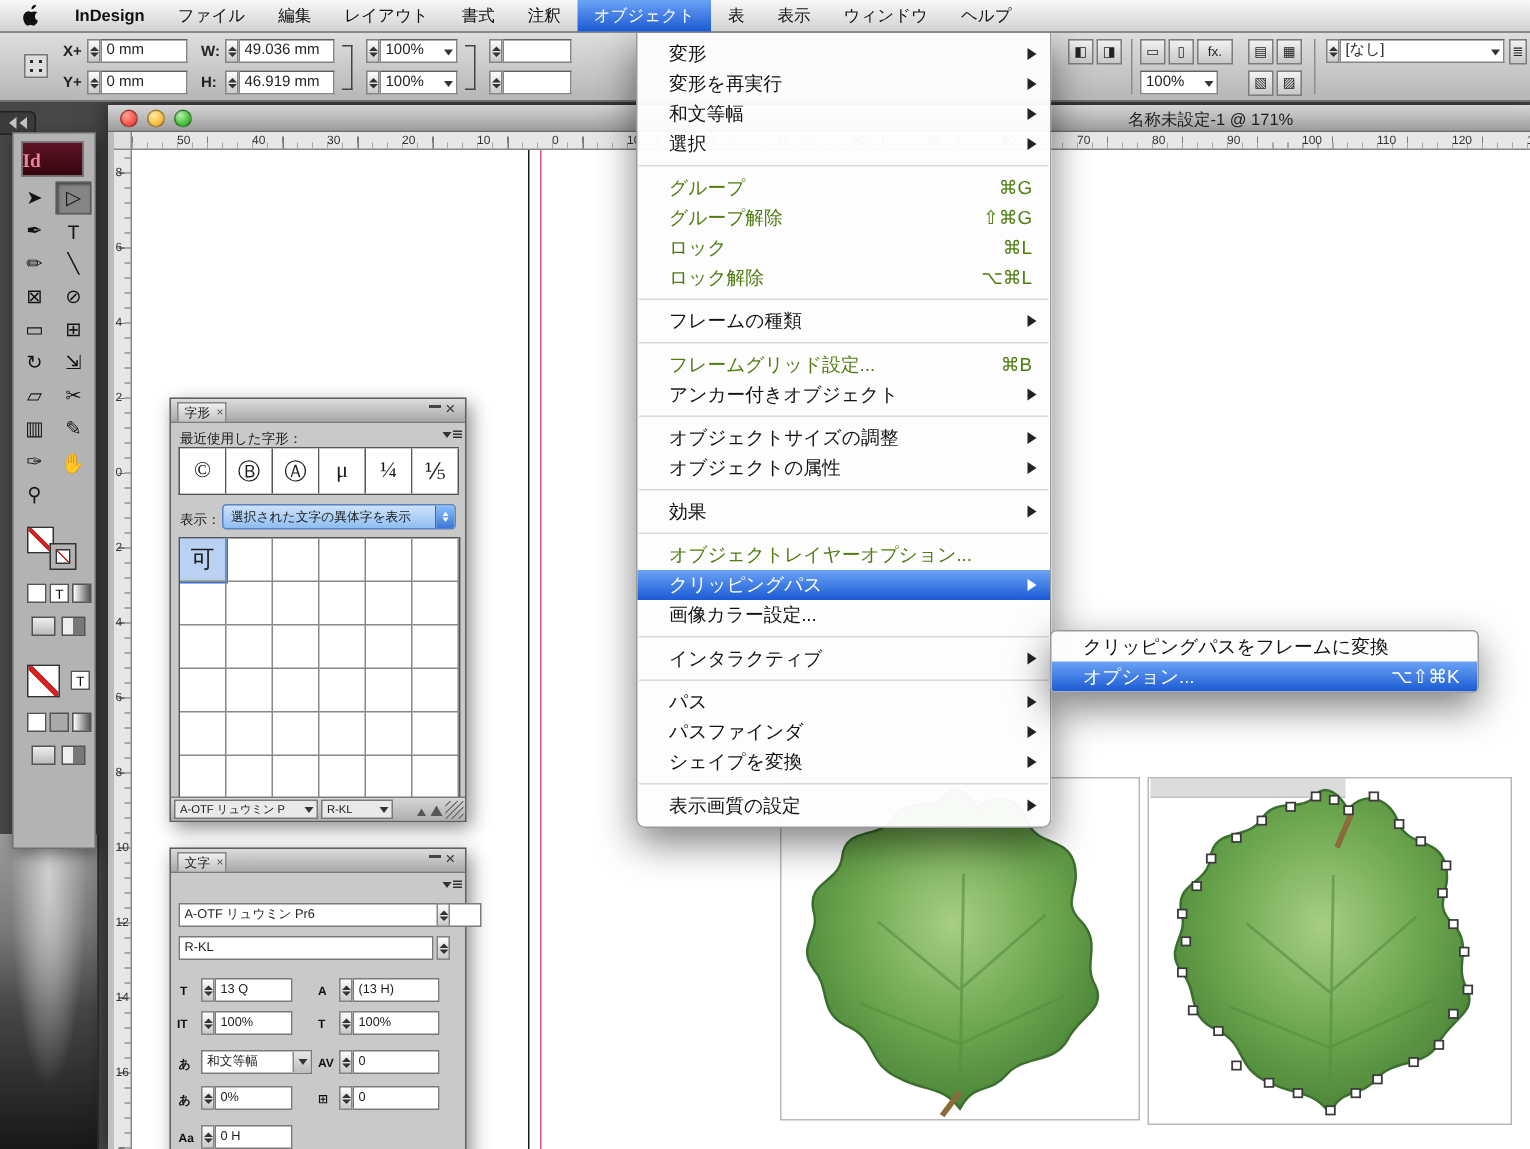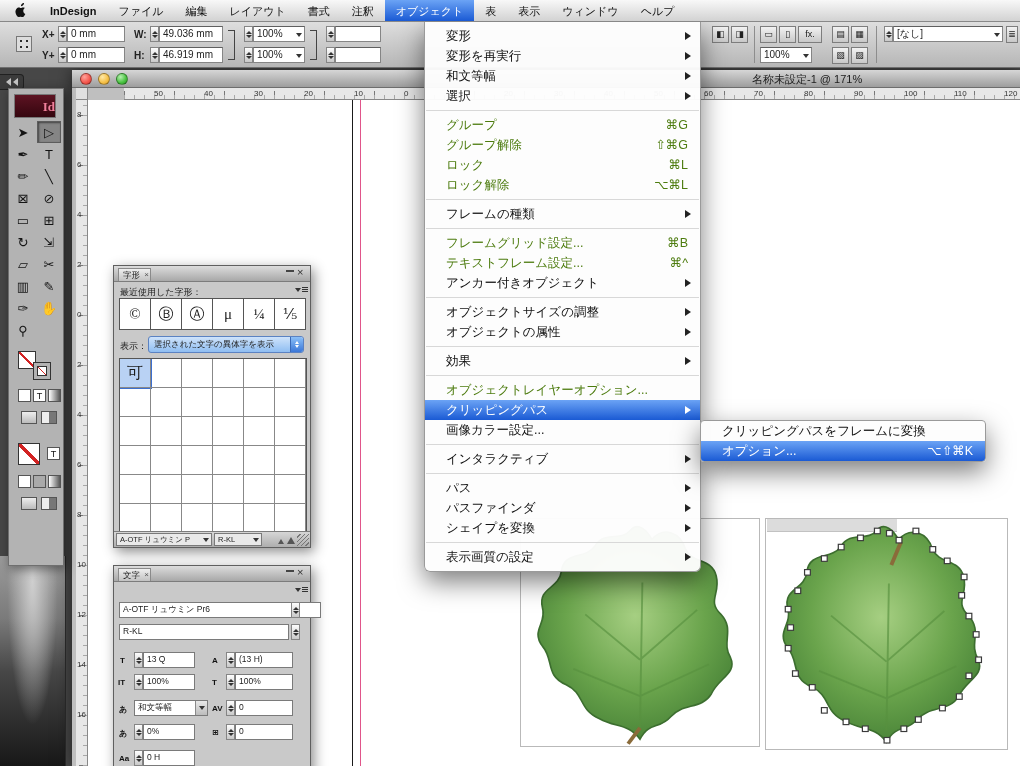--- a/index.html
+++ b/index.html
@@ -30,21 +30,21 @@
 
   
   #photo{position:absolute;left:0;top:556px;width:66px;height:210px;z-index:5;background:
     radial-gradient(ellipse at 50% 12%, #cfcfcf 0%, rgba(0,0,0,0) 55%),
     linear-gradient(180deg,#9b9b9b 0%,#7a7a7a 30%,#474747 55%,#181818 100%);border-right:1px solid #2c2c2c;}
   #dock-tab{position:absolute;left:0;top:74px;width:24px;height:16px;background:#3b3b3b;border:1px solid #202020;border-left:none;border-radius:0 4px 4px 0;z-index:40;display:flex;align-items:center;justify-content:center;gap:2px;}
   #dock-tab i{display:block;width:0;height:0;border-top:4px solid transparent;border-bottom:4px solid transparent;border-right:5px solid #c4c4c4;}
 
   
   #tools{position:absolute;left:8px;top:88px;width:56px;min-height:478px;background:#b3b3b3;border:1px solid #6f6f6f;box-shadow:2px 3px 10px rgba(0,0,0,.45);z-index:40;padding-bottom:6px;}
-  #tools-logo{margin:5px 7px 3px 5px;height:24px;background:linear-gradient(#5d1322,#35060f);color:#ef7f9a;font-weight:bold;font-size:13px;text-align:right;line-height:23px;border:1px solid #777;font-family:"Liberation Serif","DejaVu Serif",serif;}
+  #tools-logo{margin:5px 7px 3px 5px;height:24px;background:linear-gradient(#5d1322,#35060f);color:#ef7f9a;font-weight:bold;font-size:13px;text-align:left;line-height:23px;border:1px solid #777;font-family:"Liberation Serif","DejaVu Serif",serif;}
   #tool-grid{display:grid;grid-template-columns:24px 24px;justify-content:center;column-gap:2px;}
   .tool{height:22px;display:flex;align-items:center;justify-content:center;font-size:13px;color:#141414;}
   .tool.selected{background:#858585;box-shadow:inset 1px 1px 2px rgba(0,0,0,.5);border:1px solid #5c5c5c;}
   #swatch-area{position:relative;height:92px;margin-top:8px;}
   .sw{position:absolute;width:18px;height:18px;background:#fff;border:1px solid #333;}
   .none-line{background-image:linear-gradient(45deg,transparent 44%,#d22222 44%,#d22222 56%,transparent 56%);}
   .sw.stroke{background:#b3b3b3;}
   .sw.stroke::after{content:"";position:absolute;left:3px;top:3px;right:3px;bottom:3px;background:#fff;border:1px solid #333;background-image:linear-gradient(45deg,transparent 44%,#d22222 44%,#d22222 56%,transparent 56%);}
   .mini{position:absolute;width:13px;height:13px;border:1px solid #555;background:#fff;font-size:9px;line-height:12px;text-align:center;color:#111;}
   .mini.grad{background:linear-gradient(90deg,#fff,#555);}
@@ -56,21 +56,21 @@
   #doc-window{position:absolute;left:72px;top:70px;width:948px;height:696px;background:#bfbfbf;z-index:10;box-shadow:0 0 16px rgba(0,0,0,.55);}
   #titlebar{position:absolute;top:0;left:0;right:0;height:18px;background:linear-gradient(#d6d6d6,#9d9d9d);border-bottom:1px solid #6d6d6d;}
   .tl{position:absolute;top:3px;width:12px;height:12px;border-radius:50%;border:1px solid rgba(0,0,0,.35);}
   #tl-red{left:8px;background:radial-gradient(circle at 35% 30%,#ffa39b,#f4564c 60%,#c93a31);}
   #tl-yellow{left:26px;background:radial-gradient(circle at 35% 30%,#ffe9a8,#f5bf45 60%,#d29a28);}
   #tl-green{left:44px;background:radial-gradient(circle at 35% 30%,#b6f0b0,#47c13e 60%,#2d9427);}
   #win-title{position:absolute;left:680px;top:2px;font-size:11px;color:#1d1d1d;white-space:nowrap;}
   #ruler-corner{position:absolute;left:4px;top:18px;width:12px;height:12px;background:#e0e0e0;border-right:1px solid #888;border-bottom:1px solid #888;}
   #ruler-h{position:absolute;left:16px;top:18px;right:0;height:12px;background:#e7e7e7;border-bottom:1px solid #888;overflow:hidden;
     background-image:repeating-linear-gradient(90deg,#a8a8a8 0 1px,transparent 1px 10px),repeating-linear-gradient(90deg,#787878 0 1px,transparent 1px 50px);
-    background-size:100% 4px,100% 8px;background-repeat:repeat-x;background-position:left bottom,left bottom;margin-left:36px;}
+    background-size:100% 4px,100% 8px;background-repeat:repeat-x;background-position:left bottom,left bottom;}
   #ruler-v{position:absolute;left:4px;top:30px;width:12px;bottom:0;background:#e7e7e7;border-right:1px solid #888;overflow:hidden;
     background-image:repeating-linear-gradient(0deg,#a8a8a8 0 1px,transparent 1px 10px),repeating-linear-gradient(0deg,#787878 0 1px,transparent 1px 50px);
     background-size:4px 100%,8px 100%;background-repeat:repeat-y;background-position:right top,right top;}
   .rnum{position:absolute;top:1px;font-size:8px;color:#333;}
   .rnum.v{left:1px;}
   #canvas{position:absolute;left:16px;top:30px;right:0;bottom:0;background:#fff;overflow:hidden;}
   #page-edge{position:absolute;left:264px;top:0;bottom:0;width:1px;background:#1a1a1a;}
   #margin-guide{position:absolute;left:272px;top:0;bottom:0;width:1px;background:#e0558a;}
   .frame{position:absolute;border:1px solid #b9b9b9;}
   .frame svg{position:absolute;left:0;top:0;width:100%;height:100%;}
@@ -601,25 +601,20 @@
       <div class="menu-item sep">
       <span class="mi-label"></span>
       <span class="mi-shortcut"></span>
       
     </div>
       <div class="menu-item disabled">
       <span class="mi-label">フレームグリッド設定...</span>
       <span class="mi-shortcut">⌘B</span>
       
     </div>
-      <div class="menu-item disabled">
-      <span class="mi-label">テキストフレーム設定...</span>
-      <span class="mi-shortcut">⌘^</span>
-      
-    </div>
       <div class="menu-item submenu">
       <span class="mi-label">アンカー付きオブジェクト</span>
       <span class="mi-shortcut"></span>
       <span class="mi-arrow"></span>
     </div>
       <div class="menu-item sep">
       <span class="mi-label"></span>
       <span class="mi-shortcut"></span>
       
     </div>

